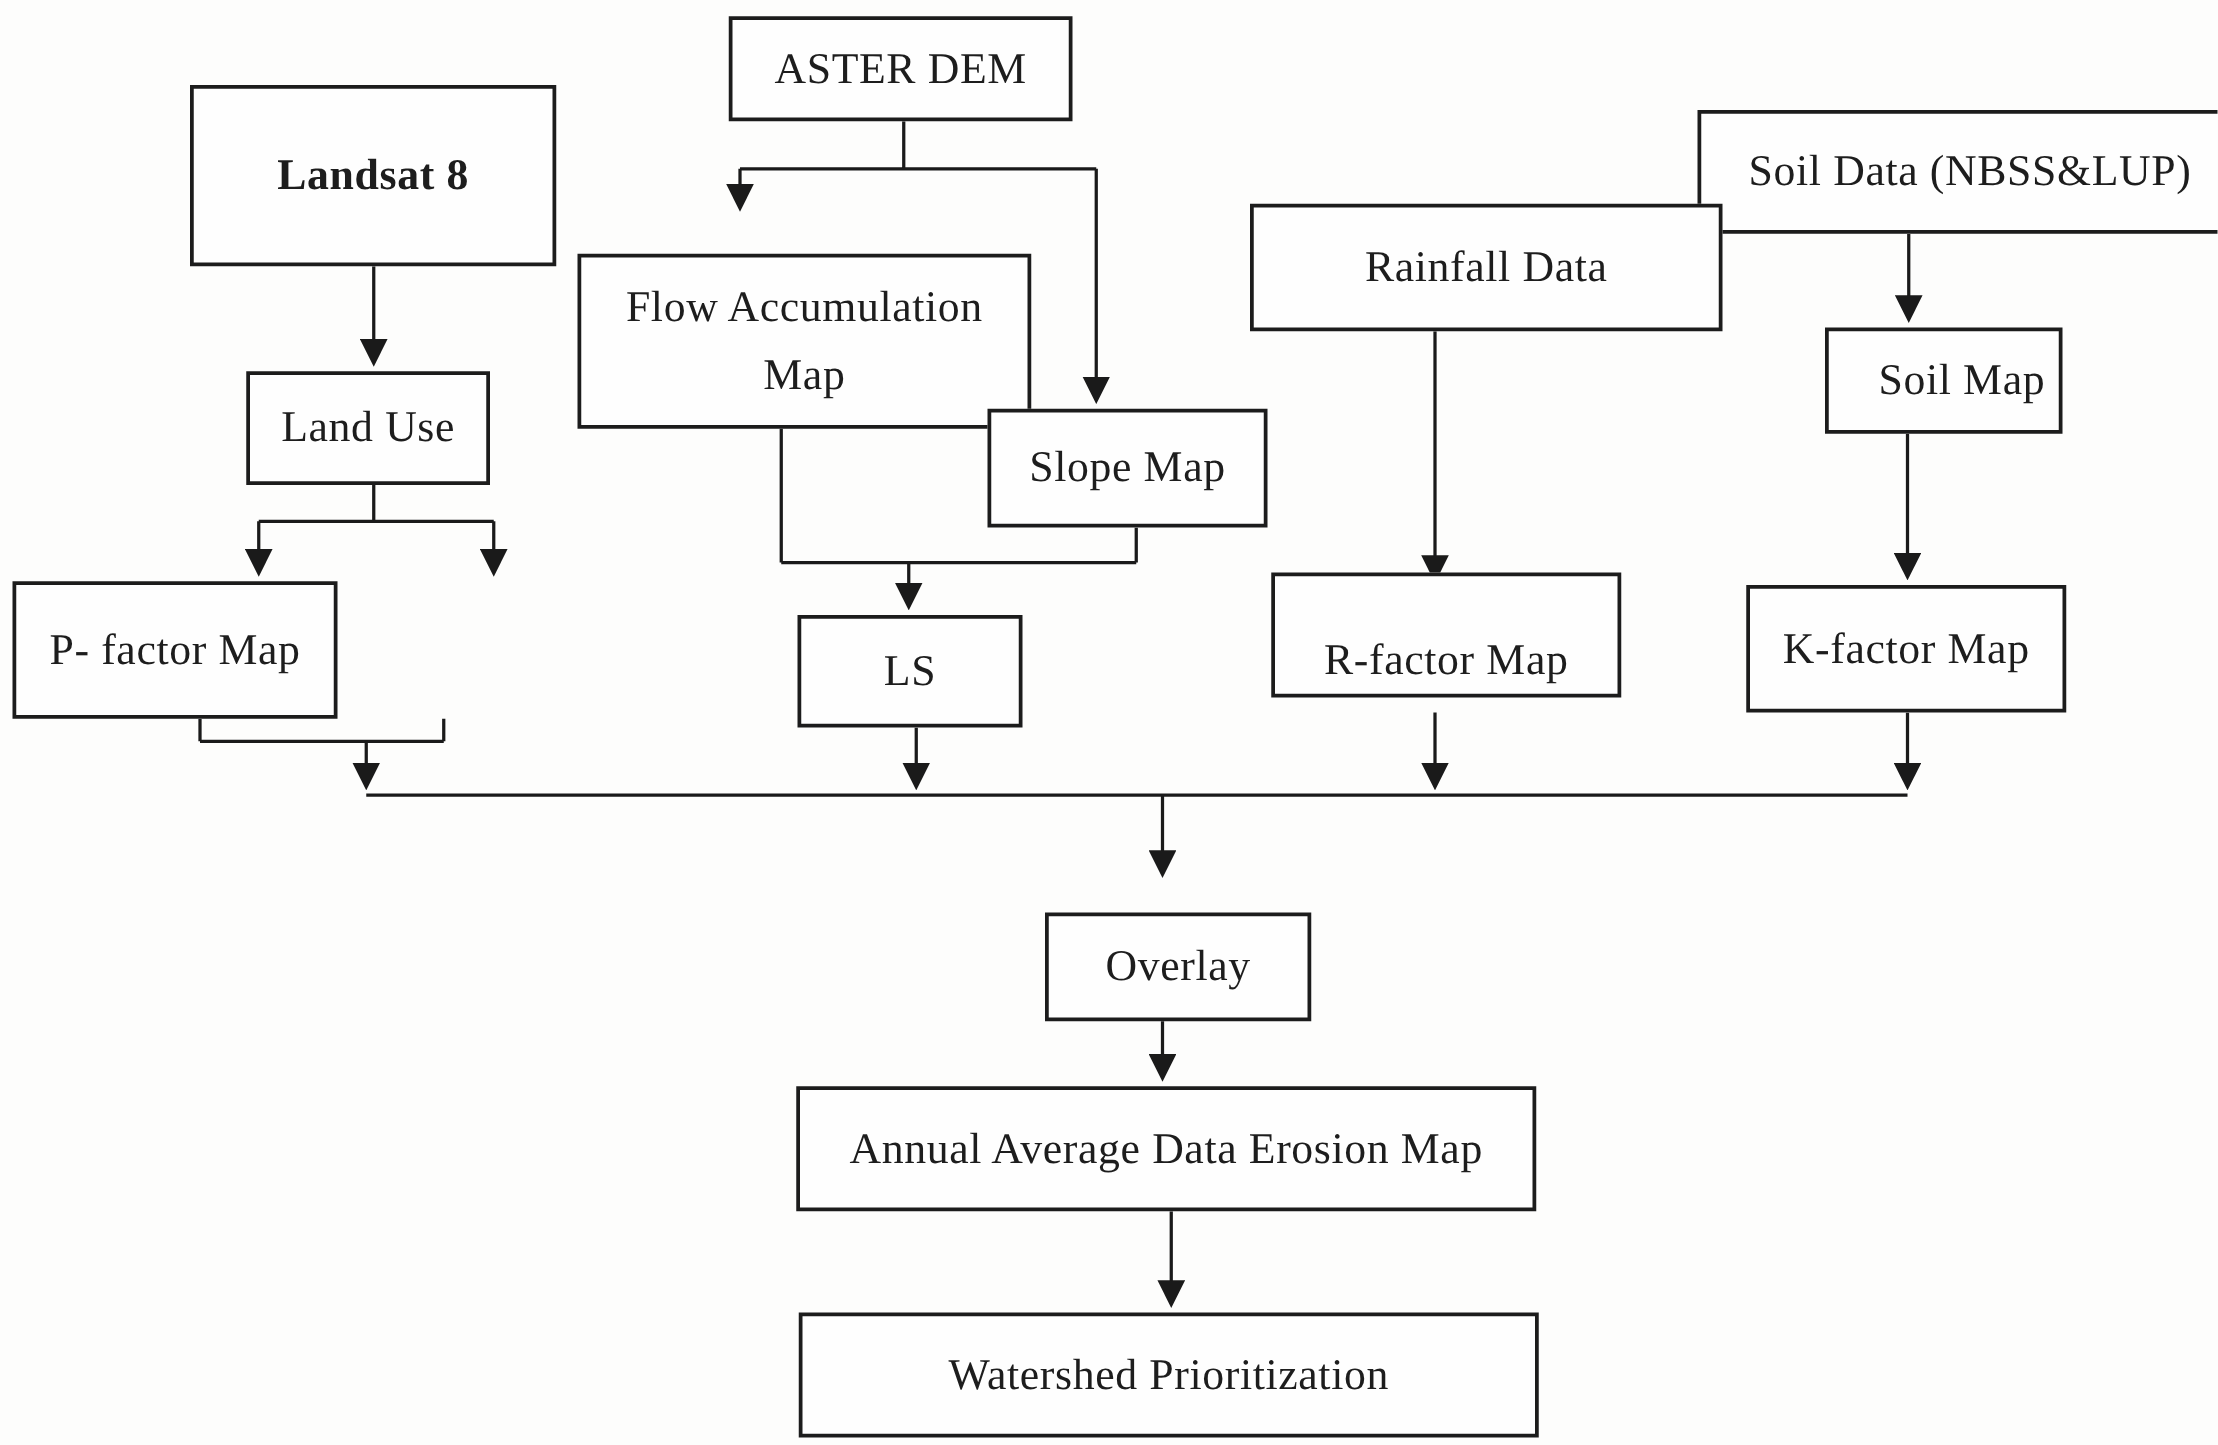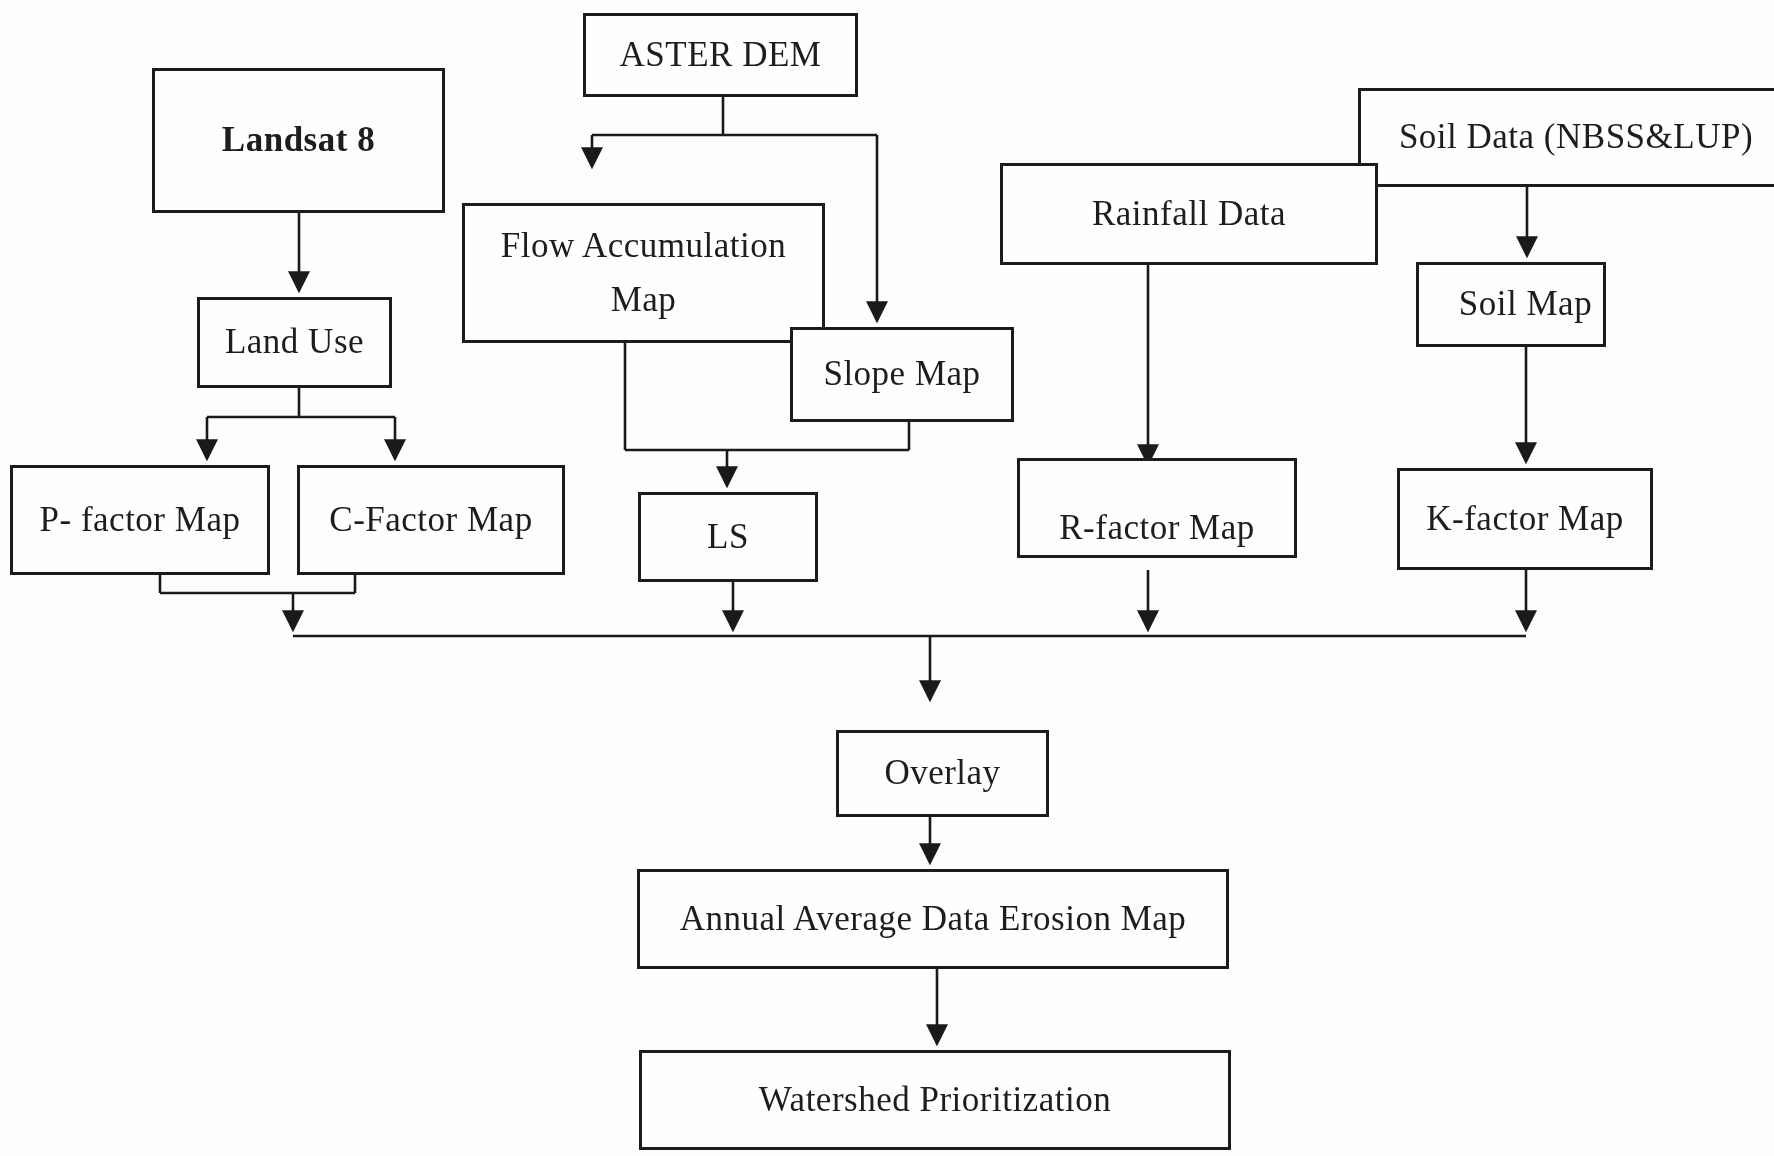--- a/index.html
+++ b/index.html
@@ -23,21 +23,21 @@
     letter-spacing:0.5px;
   }
   
   .n-aster      {left:583px; top:13px;  width:275px; height:84px;}
   .n-landsat    {left:152px; top:68px;  width:293px; height:145px;font-weight:bold;}
   .n-soildata   {left:1327px;top:88px;  width:436px; height:99px;margin-left:31px;}
   .n-rainfall   {left:960px; top:163px; width:378px; height:102px;margin-left:40px;}
   .n-flowacc    {left:462px; top:187px; width:363px; height:140px; padding:0 10px;margin-top:16px;}
   .n-landuse    {left:197px; top:297px; width:195px; height:91px;}
   .n-slope      {left:790px; top:327px; width:224px; height:95px;}
-  .n-soilmap    {left:1416px;top:262px; width:190px; height:85px;padding-left:29px;}
+  .n-soilmap    {left:1460px;top:262px; width:190px; height:85px;padding-left:29px;}
   .n-pfactor    {left:10px;  top:465px; width:260px; height:110px;}
   .n-cfactor    {left:297px; top:465px; width:268px; height:110px;}
   .n-ls         {left:638px; top:492px; width:180px; height:90px;}
   .n-rfactor    {left:1017px;top:458px; width:280px; height:100px;align-items:flex-end;}
   .n-kfactor    {left:1397px;top:468px; width:256px; height:102px;}
   .n-overlay    {left:825px; top:730px; width:213px; height:87px;margin-left:11px;}
   .n-annual     {left:637px; top:869px; width:592px; height:100px;}
   .n-watershed  {left:639px; top:1050px;width:592px; height:100px;}
   .wire{stroke:#1a1a1a;stroke-width:2.6px;fill:none;}
 </style>
@@ -114,23 +114,20 @@
   </div>
 
   <div class="node n-soilmap">
     <span>Soil Map</span>
   </div>
 
   <div class="node n-pfactor">
     <span>P- factor Map</span>
   </div>
 
-  <div class="node n-cfactor">
-    <span>C-Factor Map</span>
-  </div>
 
   <div class="node n-ls">
     <span>LS</span>
   </div>
 
   <div class="node n-rfactor">
     <span>R-factor Map</span>
   </div>
 
   <div class="node n-kfactor">

